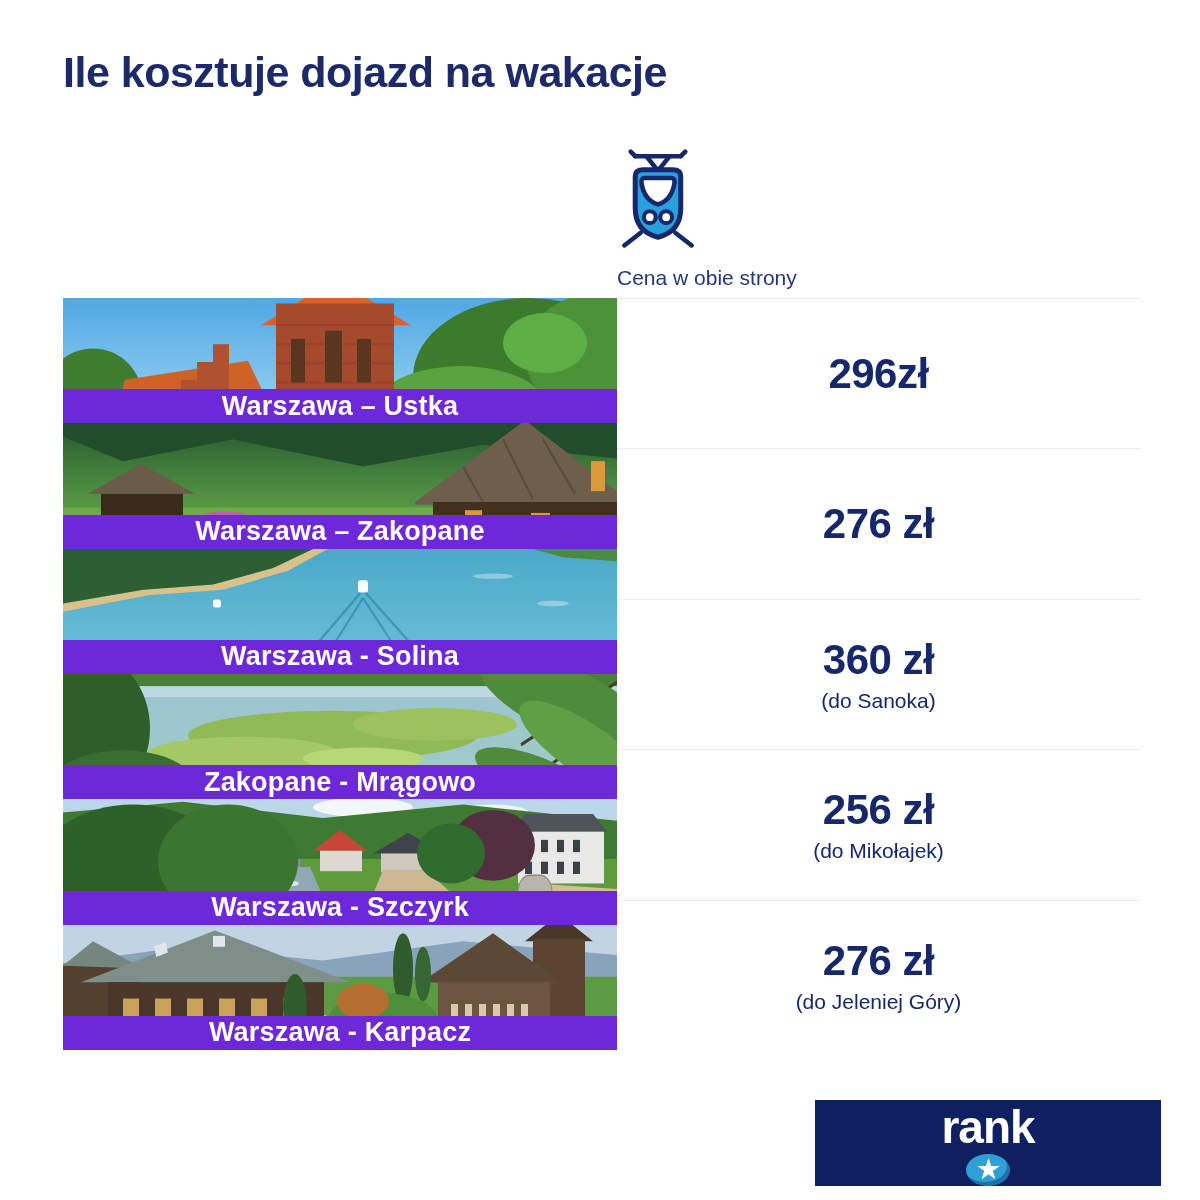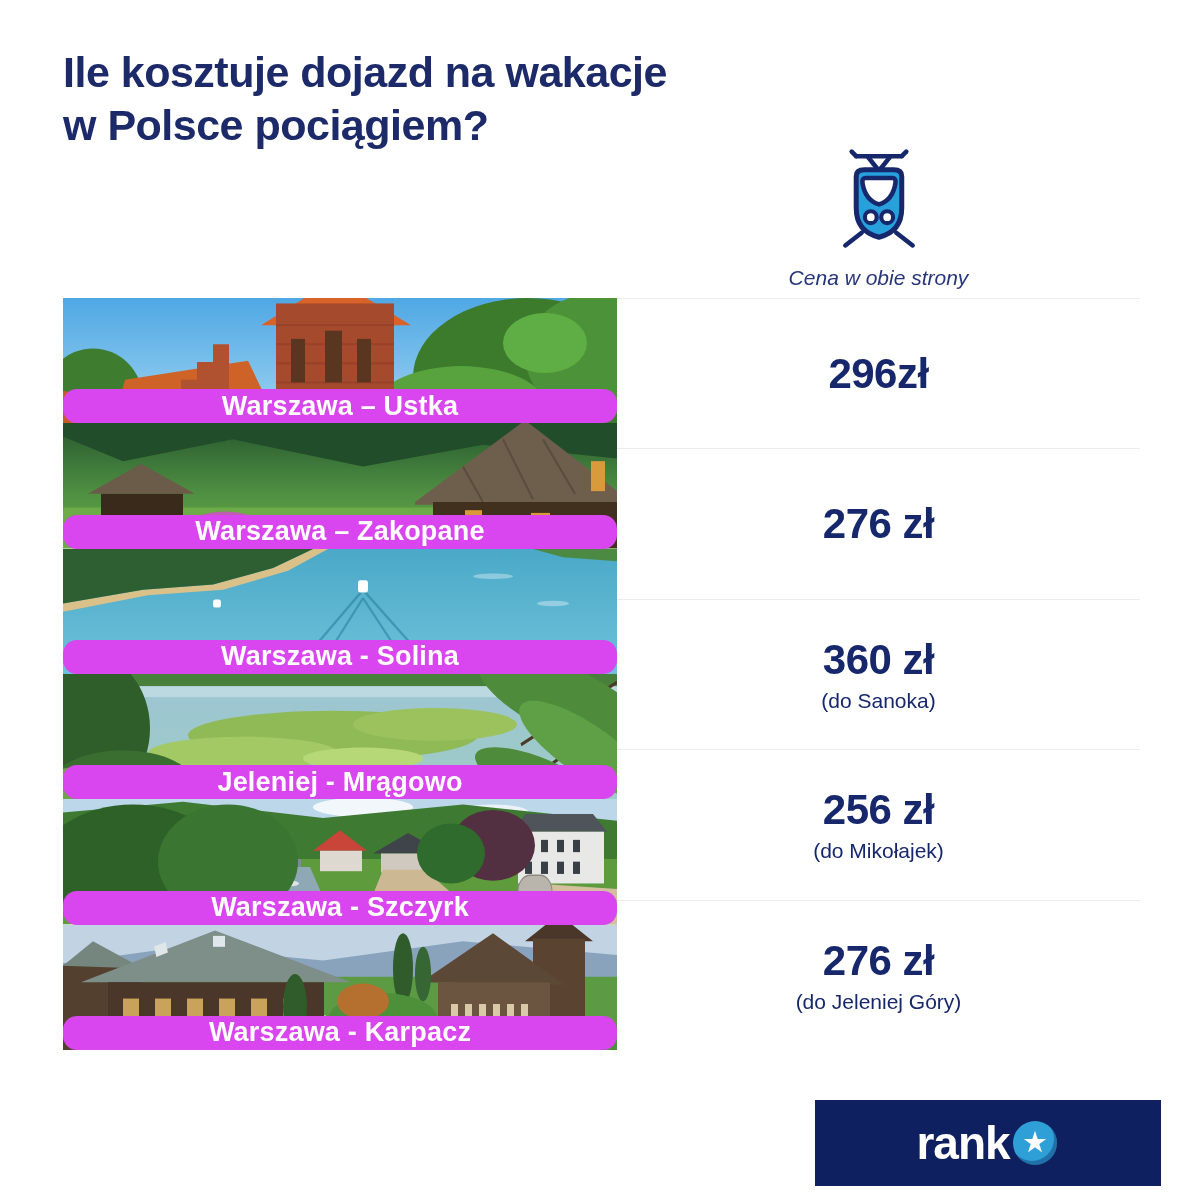--- a/index.html
+++ b/index.html
@@ -4,58 +4,57 @@
 <style>
   html,body{margin:0;padding:0;background:#fff;}
   .canvas{position:relative;width:1200px;height:1200px;background:#ffffff;
           font-family:"Liberation Sans",sans-serif;overflow:hidden;padding-left:45px;}
 
   
   .title{position:absolute;left:63px;top:46px;font-size:43px;font-weight:700;
          color:#1d2a69;line-height:1.24;letter-spacing:-0.5px;}
 
   
-  .price-header{position:absolute;left:617px;top:148px;width:523px;text-align:center;font-style:italic;}
+  .price-header{position:absolute;left:617px;top:148px;width:523px;}
   .train-svg{height:102px;display:inline-block;}
   .price-header-label{margin-top:12px;font-size:21px;color:#27357a;}
 
   
   .grid{position:absolute;left:63px;top:298px;width:1077px;height:752px;}
   .photos{position:absolute;left:0;top:0;width:554px;height:752px;display:flex;flex-direction:column;}
   .photo-row{position:relative;flex:1;overflow:hidden;}
   .photo-row svg.photo{position:absolute;left:0;top:0;width:100%;height:100%;display:block;}
-  .route-bar{position:absolute;left:0;right:0;bottom:0;height:34px;background:#d946ef;
+  .route-bar{position:absolute;left:0;right:0;bottom:0;height:34px;background:#6d28d9;
              display:flex;align-items:center;justify-content:center;
-             color:#ffffff;font-size:27px;font-weight:700;letter-spacing:0.2px;border-radius:14px;}
+             color:#ffffff;font-size:27px;font-weight:700;letter-spacing:0.2px;}
   .prices{position:absolute;left:554px;top:0;width:523px;height:752px;display:flex;flex-direction:column;}
   .price-cell{flex:1;border-top:1px solid #ebebee;display:flex;flex-direction:column;
               align-items:center;justify-content:center;}
   .price{font-size:42px;font-weight:700;color:#16276b;letter-spacing:-0.5px;}
   .note{font-size:21px;font-weight:400;color:#16276b;margin-top:5px;}
   .note:empty{display:none;}
 
   
   .source{position:absolute;left:63px;top:1128px;font-size:23px;color:#2b3a7d;}
   .logo{position:absolute;left:815px;top:1100px;width:346px;height:86px;background:#0e205f;
         display:flex;align-items:center;justify-content:center;color:#fff;
-        font-weight:700;font-size:46px;letter-spacing:-1px;}
+        font-weight:700;font-size:46px;letter-spacing:-1px;flex-direction:column;}
   .star-circle{width:44px;height:44px;border-radius:50%;background:#2f9fd8;
                display:flex;align-items:center;justify-content:center;margin:0 3px;
                box-shadow:inset -3px -4px 0 rgba(10,25,80,0.35);}
   .star{font-size:29px;line-height:1;color:#fff;transform:translateY(-1px);
         font-family:"DejaVu Sans",sans-serif;}
 </style>
 </head>
 <body>
 
 <div class="canvas">
 
   <div class="title">
     <div>Ile kosztuje dojazd na wakacje</div>
-    <div>w Polsce pociągiem?</div>
   </div>
 
   <div class="price-header">
     <svg class="train-svg" viewBox="0 0 90 112">
       <g fill="none" stroke="#16276b" stroke-width="5" stroke-linecap="round" stroke-linejoin="round">
         <path d="M20,9 L15,4"></path>
           <path d="M70,9 L75,4"></path>
           <path d="M20,9 H70"></path>
         <path d="M33,10 L45,25 L57,10"></path>
         <path d="M26,93 L8,107"></path>
@@ -200,21 +199,21 @@
           <g stroke="#4b3a26" stroke-width="2.5" fill="none">
             <path d="M554,6 L458,52"></path>
               <path d="M554,30 L478,72"></path>
           </g>
           <ellipse cx="502" cy="20" rx="92" ry="26" fill="#4e8b3b" transform="rotate(18 502 20)"></ellipse>
           <ellipse cx="522" cy="55" rx="72" ry="20" fill="#5fa047" transform="rotate(25 522 55)"></ellipse>
           <ellipse cx="472" cy="76" rx="62" ry="16" fill="#4e8b3b" transform="rotate(15 472 76)"></ellipse>
           <ellipse cx="290" cy="78" rx="120" ry="9" fill="#cfe3dd" opacity="0.5"></ellipse>
         </svg>
         <div class="route-bar">
-          <span>Jeleniej - Mrągowo</span>
+          <span>Zakopane - Mrągowo</span>
         </div>
       </div>
 
       <div class="photo-row">
         <svg class="photo" viewBox="0 0 554 92" preserveAspectRatio="none">
           <rect width="554" height="30" fill="#bcd7ea"></rect>
           <ellipse cx="300" cy="6" rx="50" ry="7" fill="#ffffff" opacity="0.8"></ellipse>
           <ellipse cx="430" cy="10" rx="36" ry="6" fill="#ffffff" opacity="0.7"></ellipse>
           <polygon points="0,10 120,2 260,14 400,4 554,16 554,44 0,44" fill="#3f7a33"></polygon>
           <rect y="44" width="554" height="48" fill="#5e9b3d"></rect>

